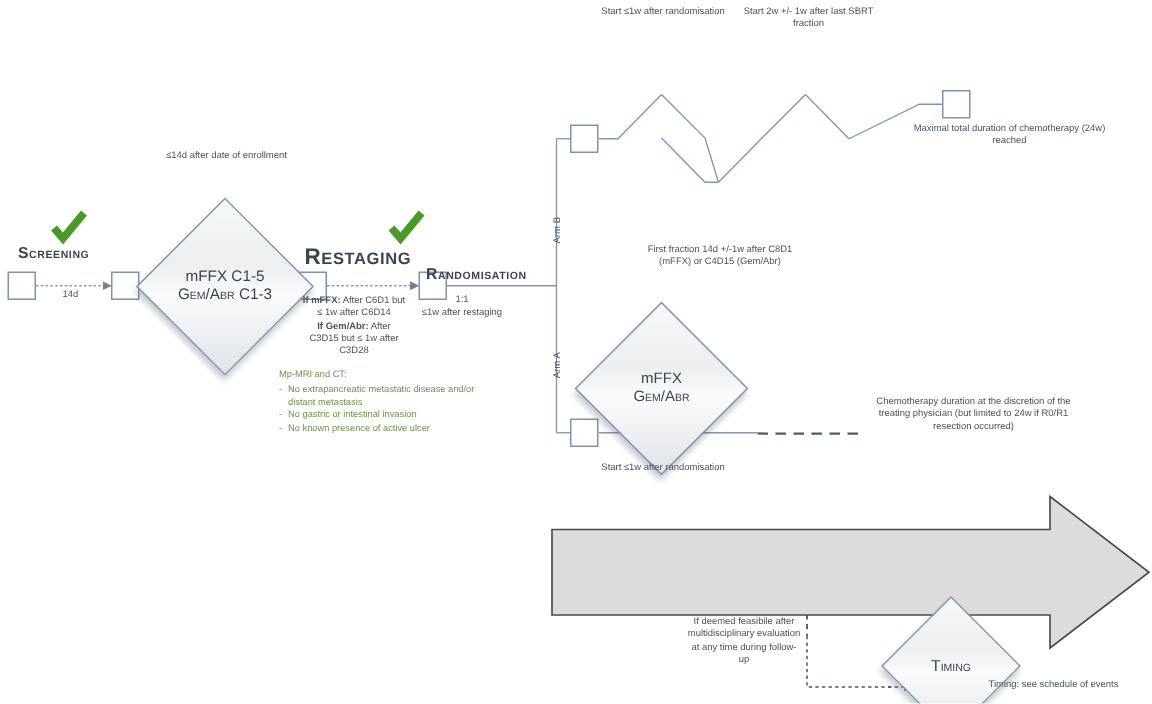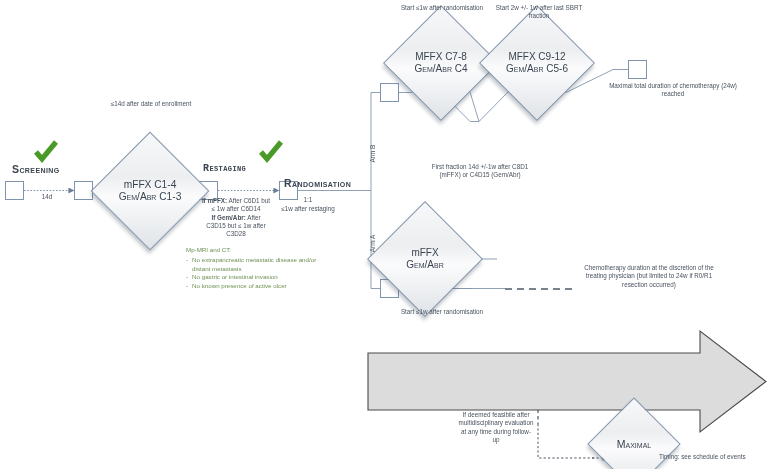--- a/index.html
+++ b/index.html
@@ -133,29 +133,29 @@
       <path d="M3,12 L9,19 L23,2" fill="none" stroke="#4a9a28" stroke-width="5.2" stroke-linecap="butt" stroke-linejoin="miter"></path>
     </svg>
   </div>
   <div class="check" style="left:258px;top:140px;">
     <svg viewBox="0 0 26 24" width="26" height="24">
       <path d="M3,12 L9,19 L23,2" fill="none" stroke="#4a9a28" stroke-width="5.2" stroke-linecap="butt" stroke-linejoin="miter"></path>
     </svg>
   </div>
 
   <div class="phase" style="left:12px;top:163px;font-size:10.5px;">Screening</div>
-  <div class="phase" style="left:203px;top:163px;font-size:10px;font-family:Liberation Mono, monospace;">Restaging</div>
+  <div class="phase" style="left:203px;top:163px;font-size:15px;">Restaging</div>
   <div class="phase" style="left:284px;top:177px;font-size:10.5px;">Randomisation</div>
 
   <div class="cap" style="left:22px;top:193px;width:50px;">14d</div>
 
   <div class="diamond" style="left:108px;top:149px;width:84px;height:84px;">
     <div class="dshape"></div>
     <div class="dtext" style="font-size:10.2px;">
-      <div>mFFX C1-4</div>
+      <div>mFFX C1-5</div>
       <div class="sc">Gem/Abr C1-3</div>
     </div>
   </div>
   <div class="cap" style="left:95px;top:100px;width:112px;">≤14d after date of enrollment</div>
 
   <div class="cap" style="left:182px;top:197px;width:108px;">
     <div><span class="boldish">If mFFX:</span><span> After C6D1 but</span></div>
     <div><span>≤ 1w after C6D14</span></div>
     <div><span class="boldish">If Gem/Abr:</span><span> After</span></div>
     <div><span>C3D15 but ≤ 1w after</span></div>
@@ -177,56 +177,42 @@
       <span style="flex:1;">No known presence of active ulcer</span>
     </div>
   </div>
 
   <div class="cap" style="left:268px;top:196px;width:80px;">1:1</div>
   <div class="cap" style="left:268px;top:205px;width:80px;">≤1w after restaging</div>
 
   <div class="armlbl" style="left:352px;top:150px;width:40px;text-align:center;transform:rotate(-90deg);">Arm B</div>
   <div class="armlbl" style="left:352px;top:240px;width:40px;text-align:center;transform:rotate(-90deg);">Arm A</div>
 
-  <div class="diamond" style="left:400px;top:22px;width:82px;height:82px;">
-    <div class="dshape"></div>
-    <div class="dtext" style="font-size:10px;">
-      <div>MFFX C7-8</div>
-      <div class="sc">Gem/Abr C4</div>
-    </div>
-  </div>
   <div class="cap" style="left:392px;top:4px;width:100px;">Start ≤1w after randomisation</div>
 
   <div class="cap" style="left:424px;top:163px;width:112px;">First fraction 14d +/-1w after C8D1 (mFFX) or C4D15 (Gem/Abr)</div>
 
-  <div class="diamond" style="left:496px;top:22px;width:82px;height:82px;">
-    <div class="dshape"></div>
-    <div class="dtext" style="font-size:10px;">
-      <div>MFFX C9-12</div>
-      <div class="sc">Gem/Abr C5-6</div>
-    </div>
-  </div>
   <div class="cap" style="left:489px;top:4px;width:100px;">Start 2w +/- 1w after last SBRT fraction</div>
 
   <div class="cap" style="left:608px;top:82px;width:130px;">Maximal total duration of chemotherapy (24w) reached</div>
 
-  <div class="diamond" style="left:384px;top:218px;width:82px;height:82px;align-items:center;">
+  <div class="diamond" style="left:400px;top:218px;width:82px;height:82px;align-items:center;">
     <div class="dshape"></div>
     <div class="dtext" style="font-size:10px;">
       <div>mFFX</div>
       <div class="sc">Gem/Abr</div>
     </div>
   </div>
   <div class="cap" style="left:392px;top:308px;width:100px;">Start ≤1w after randomisation</div>
 
   <div class="cap" style="left:574px;top:264px;width:150px;">Chemotherapy duration at the discretion of the treating physician (but limited to 24w if R0/R1 resection occurred)</div>
 
 
   <div class="cap" style="left:458px;top:411px;width:76px;">If deemed feasibile after multidisciplinary evaluation at any time during follow-up</div>
 
   <div class="diamond" style="left:601px;top:411px;width:66px;height:66px;">
     <div class="dshape"></div>
-    <div class="dtext sc" style="font-size:10.5px;">Maximal</div>
+    <div class="dtext sc" style="font-size:10.5px;">Timing</div>
   </div>
 
   <div class="capL" style="left:659px;top:453px;width:115px;">Timing: see schedule of events</div>
 
 </div>
 
 </body></html>

